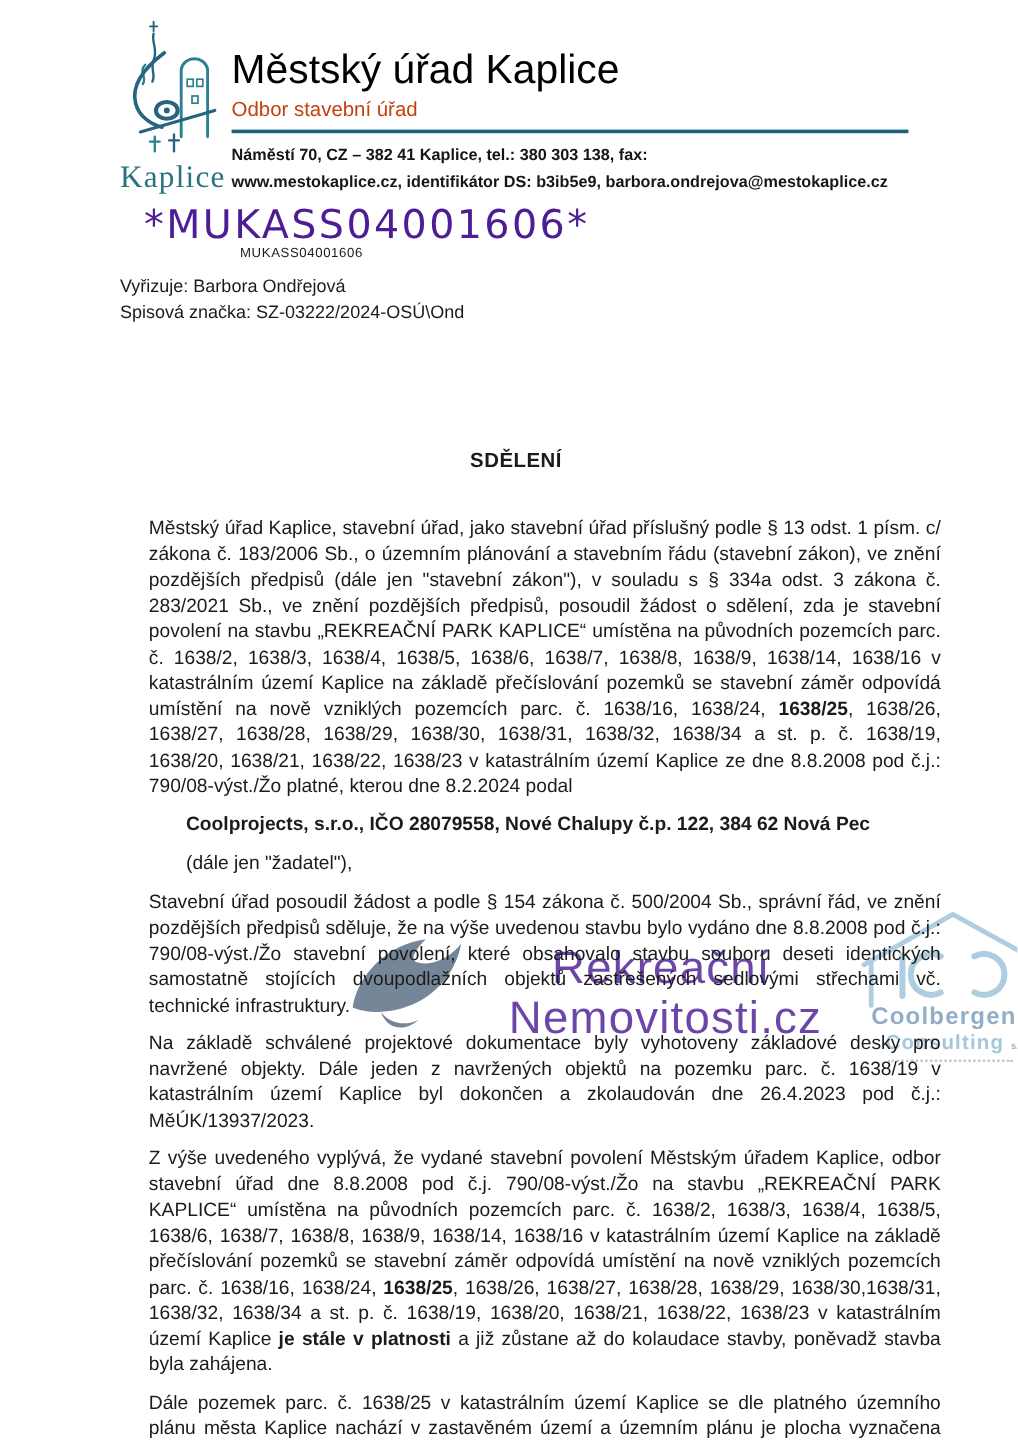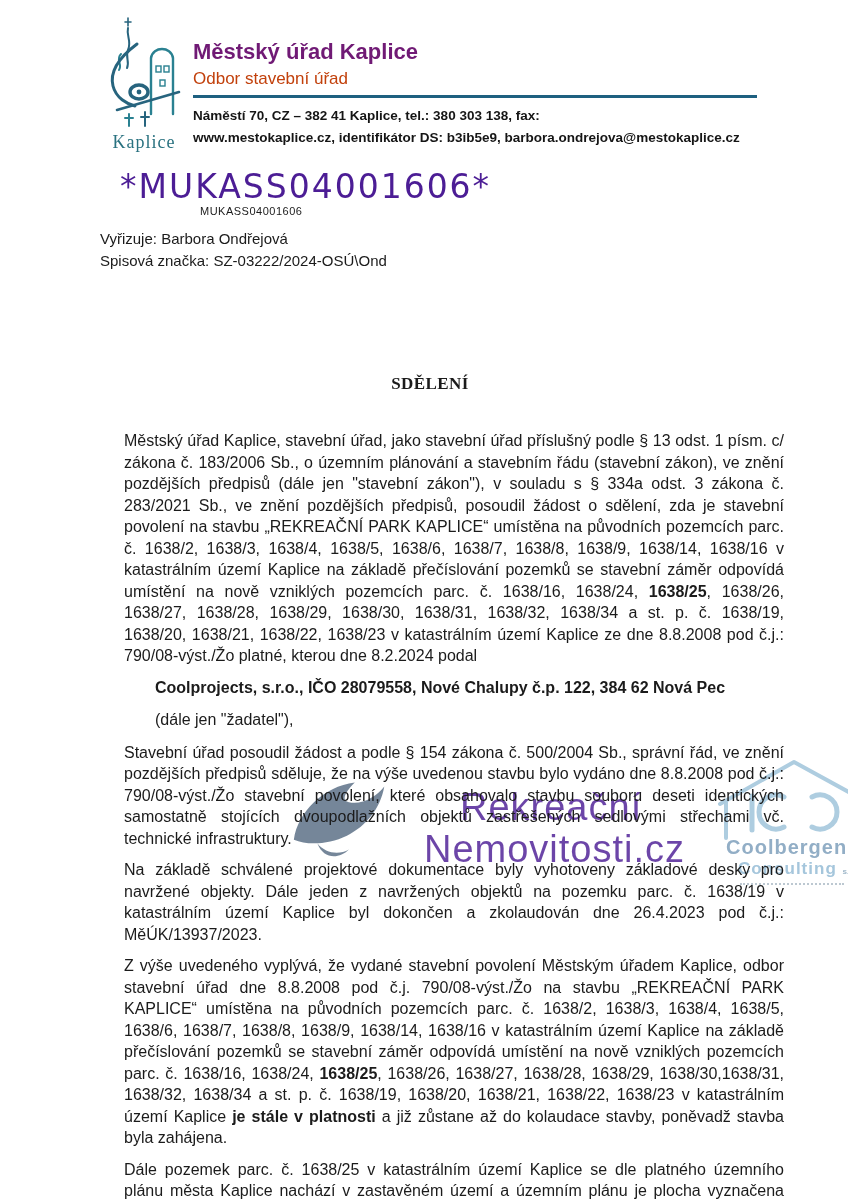--- a/index.html
+++ b/index.html
@@ -15,32 +15,32 @@
   .wm-line2{left:424px;top:828px;font-size:38px;}
   .brand{left:716px;top:756px;width:140px;}
   .brand svg{display:block;}
   .brand-name{font-size:20px;font-weight:bold;color:#92aec6;letter-spacing:1px;margin-top:-8px;padding-left:10px;white-space:nowrap;}
   .brand-sub{font-size:17px;font-weight:bold;color:#a5c6dc;letter-spacing:1px;padding-left:22px;white-space:nowrap;}
   .brand-suffix{font-size:8px;color:#9db6c8;letter-spacing:0;}
   .brand-fineprint{margin:3px 0 0 24px;width:104px;border-bottom:2px dotted #bcc8d1;height:1px;}
   
   .content{position:absolute;inset:0;z-index:1;}
   .logo{position:absolute;left:98px;top:14px;width:92px;text-align:center;}
-  .logo-word{font-family:"Liberation Serif",serif;font-size:18px;color:#2a7280;margin-top:-4px;letter-spacing:1px;}
+  .logo-word{font-family:"Liberation Serif",serif;font-size:26px;color:#2a7280;margin-top:-4px;letter-spacing:1px;}
   .header-text{position:absolute;left:193px;top:40px;width:564px;}
-  .office-title{font-size:22px;font-weight:bold;line-height:1.1;color:#701a75;}
+  .office-title{font-size:34px;font-weight:normal;line-height:1.1;color:#000000;}
   .office-dept{font-size:17px;margin-top:5px;color:#c2410c;}
   .header-rule{margin-top:6px;height:3px;background:#1e6080;}
   .addr{font-size:13.5px;font-weight:bold;line-height:1.65;margin-top:7px;color:#151515;}
   
   .meta{position:absolute;left:100px;top:170px;font-size:15px;line-height:22px;}
   .barcode-big{font-family:"DejaVu Sans",sans-serif;font-size:33px;letter-spacing:2px;margin:6px 0 2px 20px;color:#4c1d95;}
   .barcode-small{font-size:11px;letter-spacing:.5px;margin:0 0 6px 100px;color:#1b1b1b;}
   
-  .doc-heading{position:absolute;left:100px;top:374px;width:660px;text-align:center;font-size:17px;font-weight:bold;letter-spacing:.4px;font-family:Liberation Serif, serif;}
+  .doc-heading{position:absolute;left:100px;top:374px;width:660px;text-align:center;font-size:17px;font-weight:bold;letter-spacing:.4px;}
   .doc-body{position:absolute;left:100px;top:430px;width:660px;font-size:16px;line-height:21.5px;margin-left:24px;}
   .para{text-align:justify;margin:0 0 10px 0;}
   .para.applicant{text-align:left;padding-left:31px;margin-bottom:11px;}
   .b{font-weight:bold;}
 </style>
 </head>
 <body>
 
 <div class="page">
 

